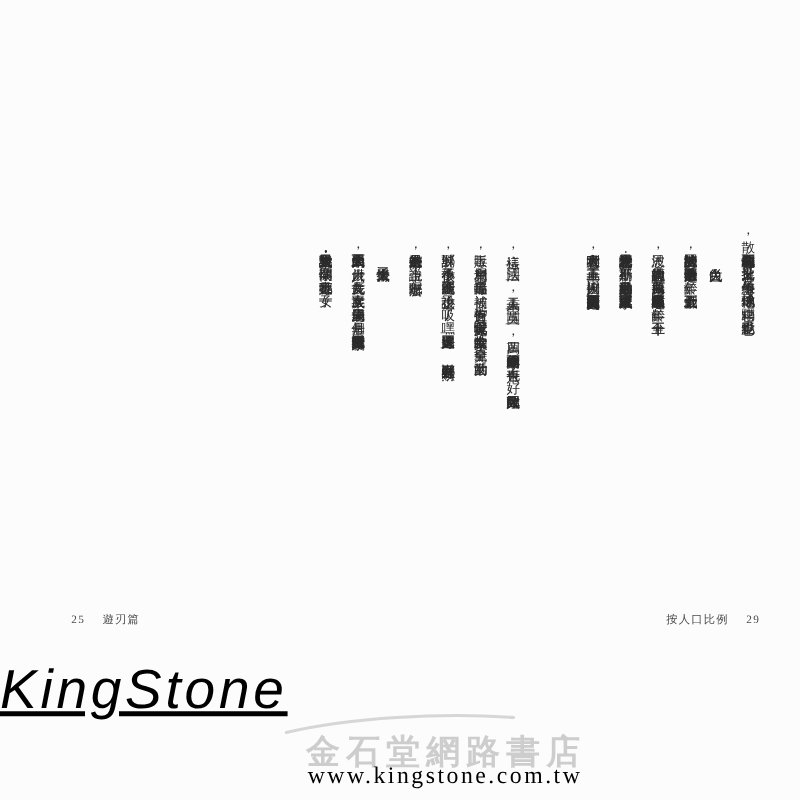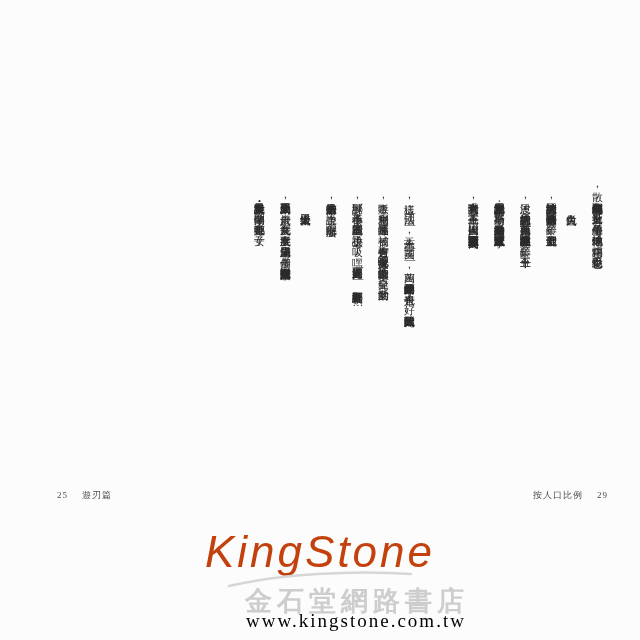--- a/index.html
+++ b/index.html
@@ -26,23 +26,23 @@
   
   .footer{
     position:absolute;top:489px;font-size:9px;color:#4a4a4a;
     font-family:"Liberation Serif","DejaVu Serif",serif;letter-spacing:1px;white-space:nowrap;
   }
   .footer-left{left:57px;}
   .footer-right{right:32px;}
   .footer .gap{display:inline-block;width:14px;}
   
   .wm-logo{
-    position:absolute;top:527px;left:0;width:100%;text-align:center;
+    position:absolute;top:527px;left:0;width:100%;text-align:left;
     font-family:"Liberation Sans","DejaVu Sans",sans-serif;font-style:italic;
-    font-size:44px;font-weight:normal;color:#c2410c;letter-spacing:3px;
+    font-size:44px;font-weight:normal;color:#000000;letter-spacing:3px;text-decoration:underline;
   }
   .wm-swoosh{position:absolute;top:567px;left:225px;}
   .wm-store{
     position:absolute;top:583px;left:0;width:100%;text-align:center;
     font-family:"Liberation Sans","DejaVu Sans",sans-serif;
     font-size:27px;font-weight:bold;color:#cdcdcd;letter-spacing:5px;margin-left:37px;
   }
   .wm-url{
     position:absolute;top:610px;left:0;width:100%;text-align:center;
     font-family:"Liberation Serif","DejaVu Serif",serif;

